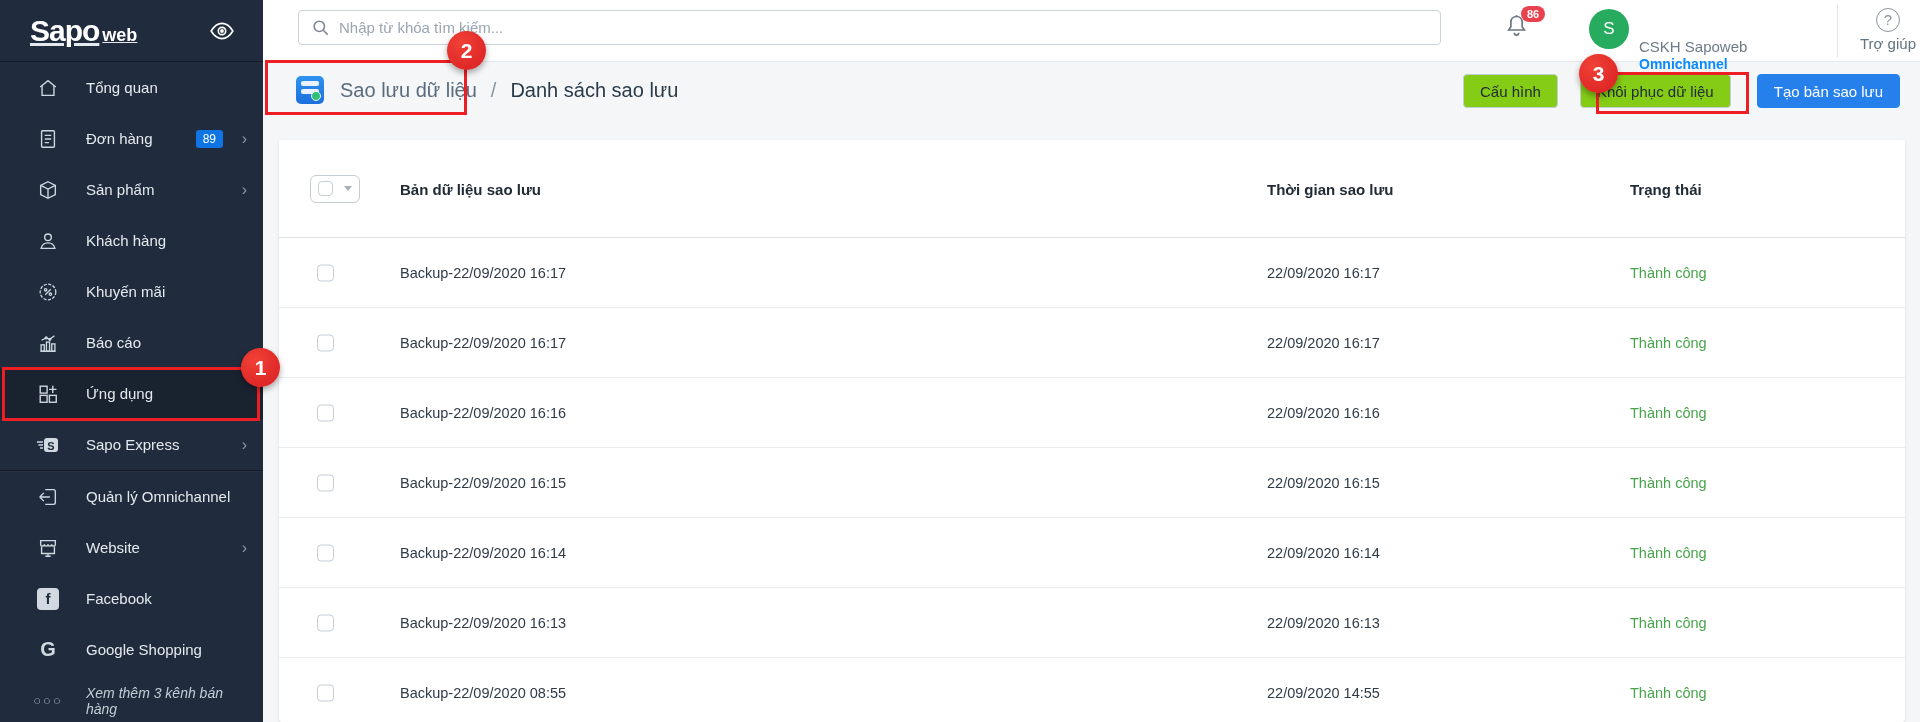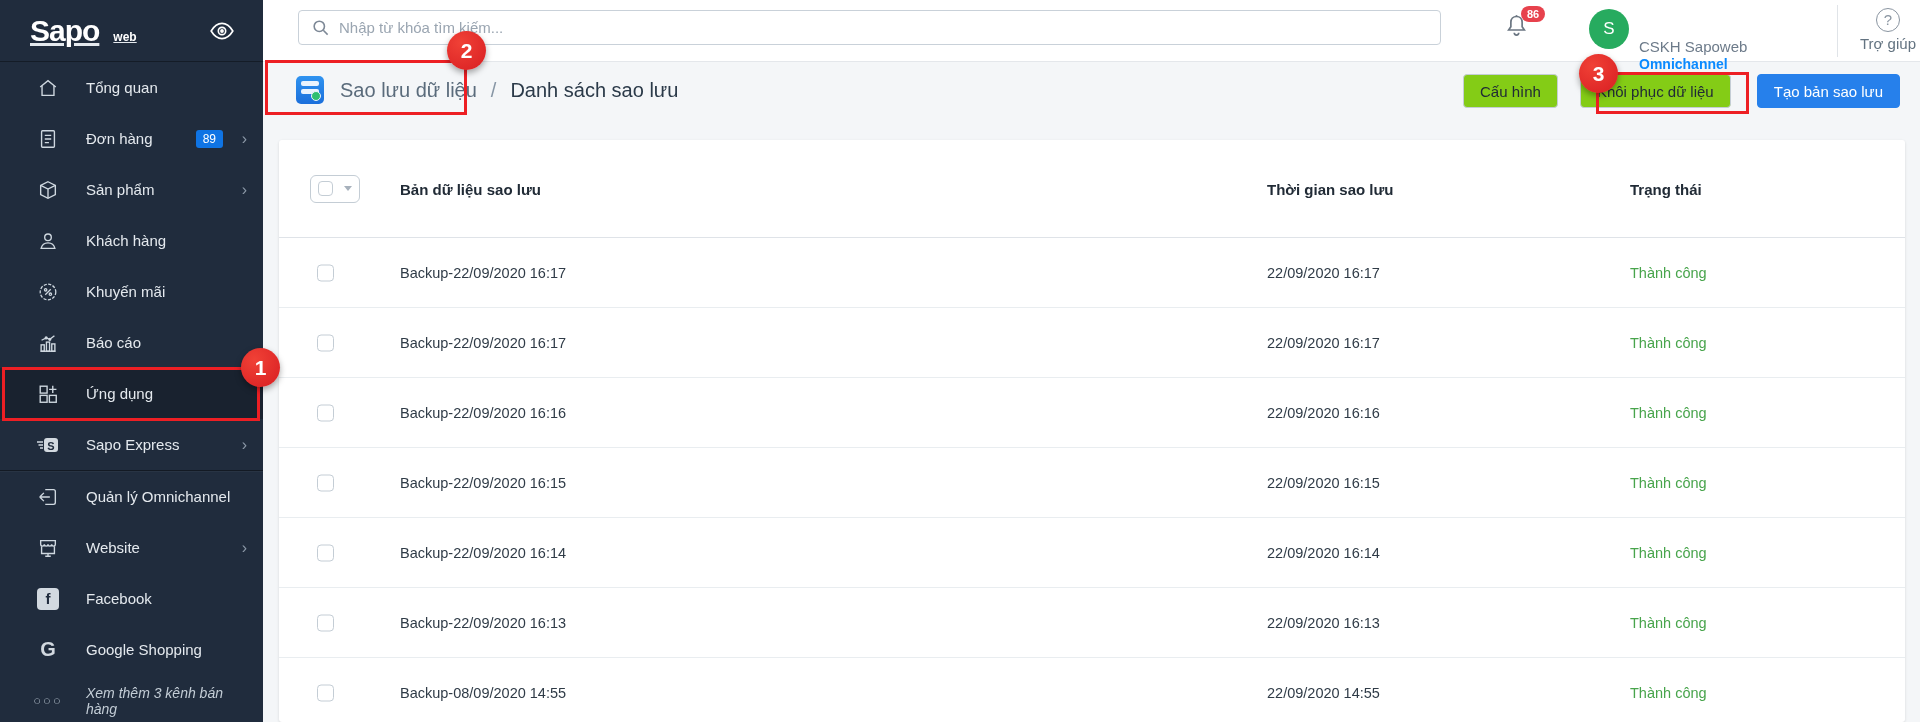--- a/index.html
+++ b/index.html
@@ -7,21 +7,21 @@
     font-family:"Liberation Sans","DejaVu Sans",sans-serif; background:#f4f6f8; }
   .app { position:relative; width:1920px; height:722px; }
 
   
   .sidebar { position:absolute; left:0; top:0; width:263px; height:722px;
     background:#202c3d; color:#e4e9ee; z-index:2;text-decoration:underline; }
   .logo-row { height:62px; display:flex; align-items:center; padding:0 28px 0 30px;
     border-bottom:1px solid rgba(0,0,0,.35); justify-content:space-between; }
   .logo { display:flex; align-items:baseline; color:#fff; }
   .logo-main { font-size:30px; font-weight:bold; letter-spacing:-1px; }
-  .logo-suffix { font-size:12px; font-weight:bold; margin-left:14px; }
+  .logo-suffix { font-size:18px; font-weight:bold; margin-left:3px; }
   .nav { position:absolute; top:62px; left:0; right:0; }
   .nav-item { height:51px; display:flex; align-items:center; padding:0 18px 0 36px;
     position:relative; cursor:pointer; font-size:15px; }
   .nav-item .ic { width:24px; height:24px; margin-right:26px; flex:0 0 24px;
     color:#cfd8e0; display:flex; align-items:center; justify-content:center; }
   .nav-item.active { background:rgba(0,0,0,.22); }
   .nav-divider { height:1px; background:rgba(0,0,0,.4); box-shadow:0 1px 0 rgba(255,255,255,.04); }
   .chev { position:absolute; right:16px; color:#8a97a6; font-size:16px; }
   .badge-blue { position:absolute; right:40px; background:#0f74e4; color:#fff;
     font-size:12px; padding:2px 7px; border-radius:3px; }
@@ -372,21 +372,21 @@
           <span class="cell c-status status-ok">Thành công</span>
         </div>
         <div class="t-row">
           <span class="cell c-check checkbox"></span>
           <span class="cell c-name">Backup-22/09/2020 16:13</span>
           <span class="cell c-time">22/09/2020 16:13</span>
           <span class="cell c-status status-ok">Thành công</span>
         </div>
         <div class="t-row">
           <span class="cell c-check checkbox"></span>
-          <span class="cell c-name">Backup-08/09/2020 14:55</span>
+          <span class="cell c-name">Backup-22/09/2020 08:55</span>
           <span class="cell c-time">22/09/2020 14:55</span>
           <span class="cell c-status status-ok">Thành công</span>
         </div>
 
       </div>
     </div>
   </div>
 
   <div class="anno-box" id="anno-box-1"></div>
   <div class="anno-circle" id="anno-c-1">1</div>

